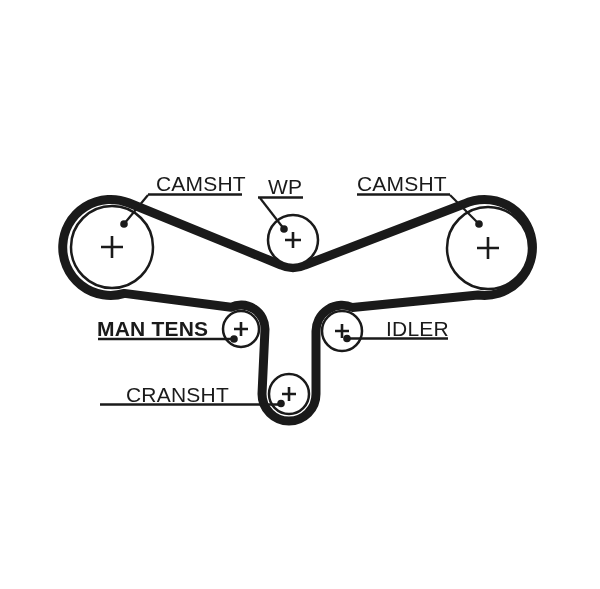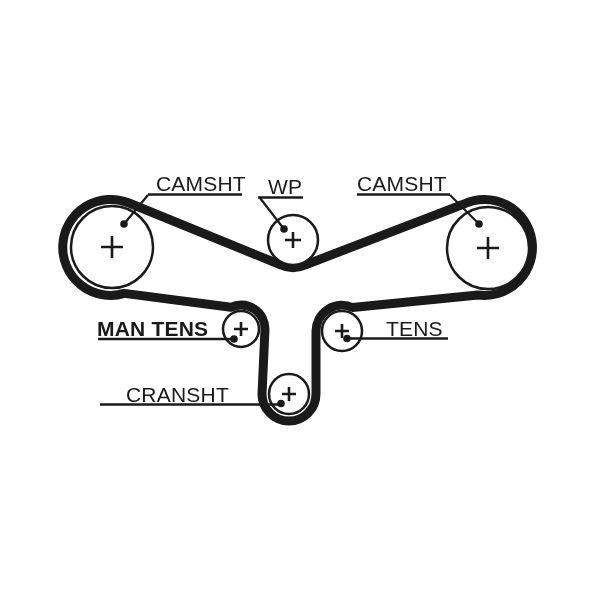--- a/index.html
+++ b/index.html
@@ -102,15 +102,15 @@
       <circle class="dot" cx="234" cy="339" r="3.8"></circle>
       <circle class="dot" cx="347" cy="338.5" r="3.8"></circle>
       <circle class="dot" cx="281" cy="403.5" r="3.8"></circle>
     </g>
   </svg>
 
   <div class="diagram-label" style="left:156px; top:173px;">CAMSHT</div>
   <div class="diagram-label" style="left:256px; top:176px;margin-left:12px;">WP</div>
   <div class="diagram-label" style="left:357px; top:173px;">CAMSHT</div>
   <div class="diagram-label" style="left:97px;  top:318px;font-weight:bold;">MAN TENS</div>
-  <div class="diagram-label" style="left:386px; top:318px;">TENS</div>
+  <div class="diagram-label" style="left:386px; top:318px;">IDLER</div>
   <div class="diagram-label" style="left:99px;  top:384px;margin-left:27px;">CRANSHT</div>
 </div>
 
 </body></html>

